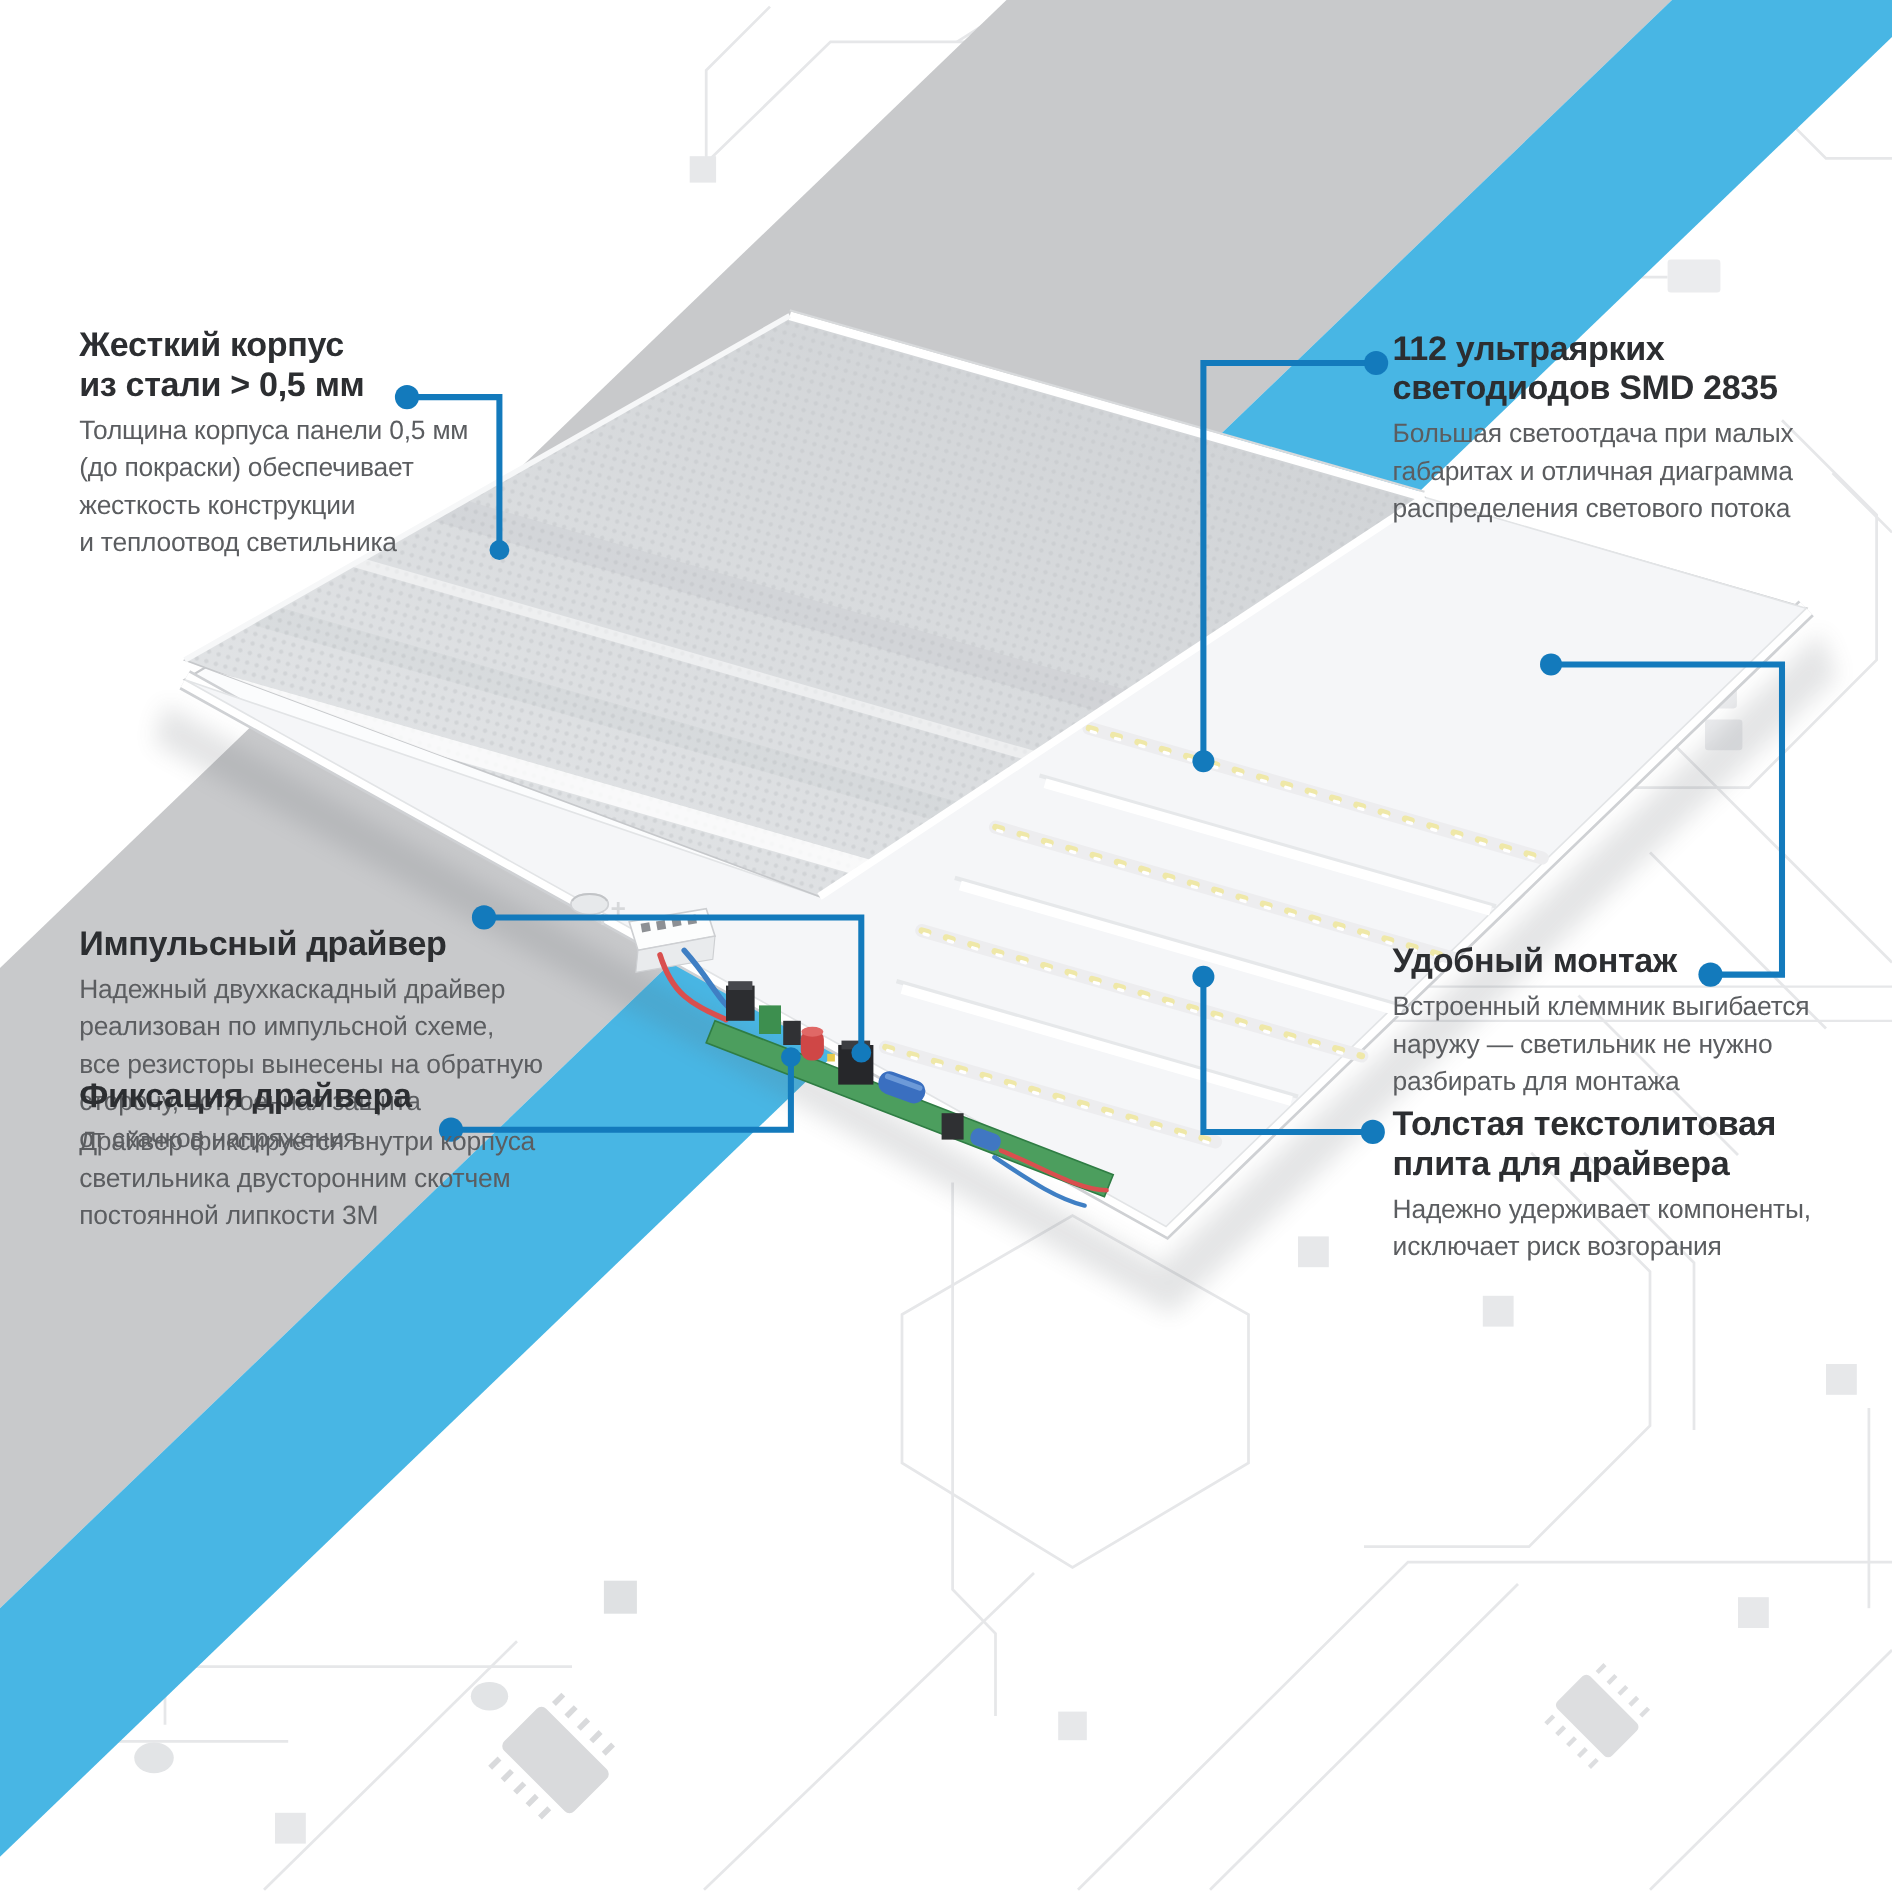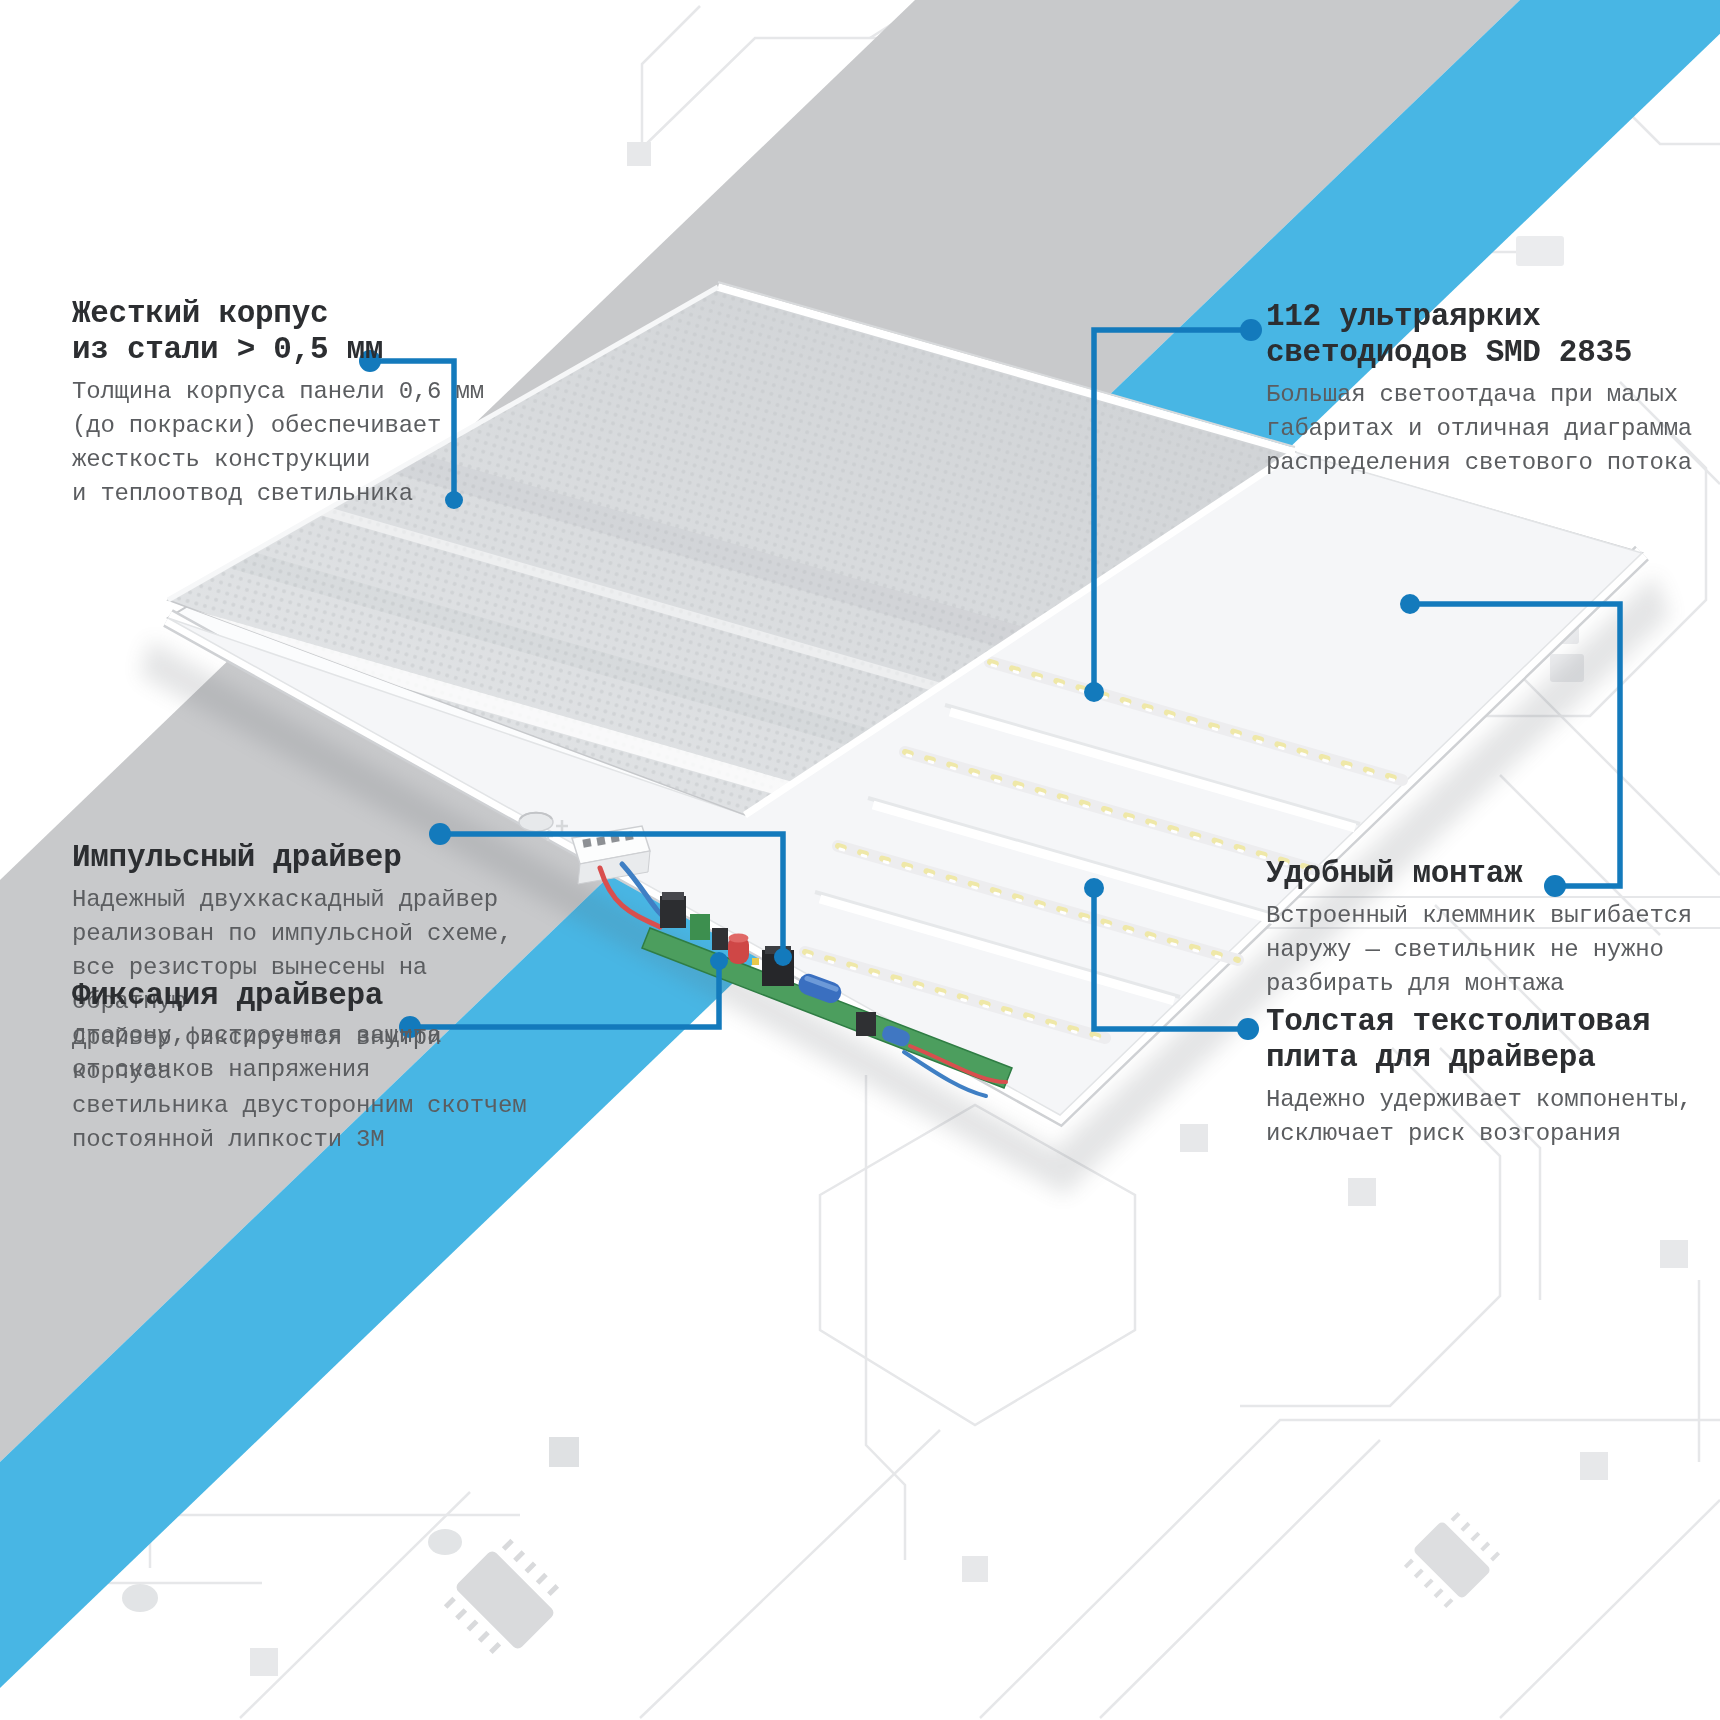--- a/index.html
+++ b/index.html
@@ -1,17 +1,17 @@
 <!DOCTYPE html>
 <html><head>
 <meta charset="utf-8">
 <style>
   html,body{margin:0;padding:0;background:#ffffff;}
   #stage{position:relative;width:1720px;height:1720px;overflow:hidden;
-         font-family:Liberation Mono, monospace;background:#ffffff;}
+         font-family:Liberation Sans, sans-serif;background:#ffffff;}
   #scene{position:absolute;left:0;top:0;width:1720px;height:1720px;}
   .callout{position:absolute;width:470px;}
   .callout h3{margin:0;font-weight:bold;font-size:31px;line-height:36px;
               letter-spacing:-0.3px;color:#2c2e31;white-space:pre-line;}
   .callout p{margin:7px 0 0;font-size:24px;line-height:34px;letter-spacing:-0.2px;
              color:#5b5d60;white-space:pre-line;}
   .b1{left:72px;top:296px;}
   .b2{left:72px;top:840px;}
   .b3{left:72px;top:978px;}
   .r1{left:1266px;top:299px;}
@@ -247,21 +247,21 @@
       <polyline points="1248,1029 1094,1029 1094,888"></polyline>
       <circle cx="1248" cy="1029" r="11" fill="#137abc" stroke="none"></circle>
       <circle cx="1094" cy="888" r="10" fill="#137abc" stroke="none"></circle>
     </g>
   </g>
 </svg>
 
   <div class="callout b1">
     <h3>Жесткий корпус
 из стали &gt; 0,5 мм</h3>
-    <p>Толщина корпуса панели 0,6 мм
+    <p>Толщина корпуса панели 0,5 мм
 (до покраски) обеспечивает
 жесткость конструкции
 и теплоотвод светильника</p>
   </div>
 
   <div class="callout b2">
     <h3>Импульсный драйвер</h3>
     <p>Надежный двухкаскадный драйвер
 реализован по импульсной схеме,
 все резисторы вынесены на обратную

